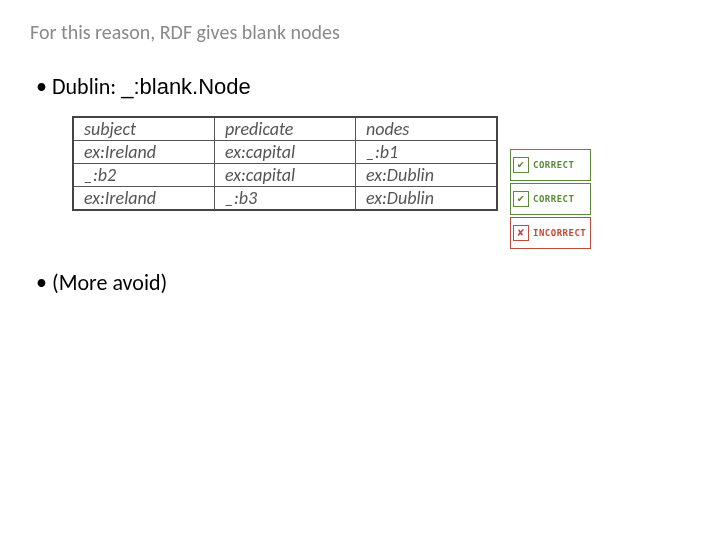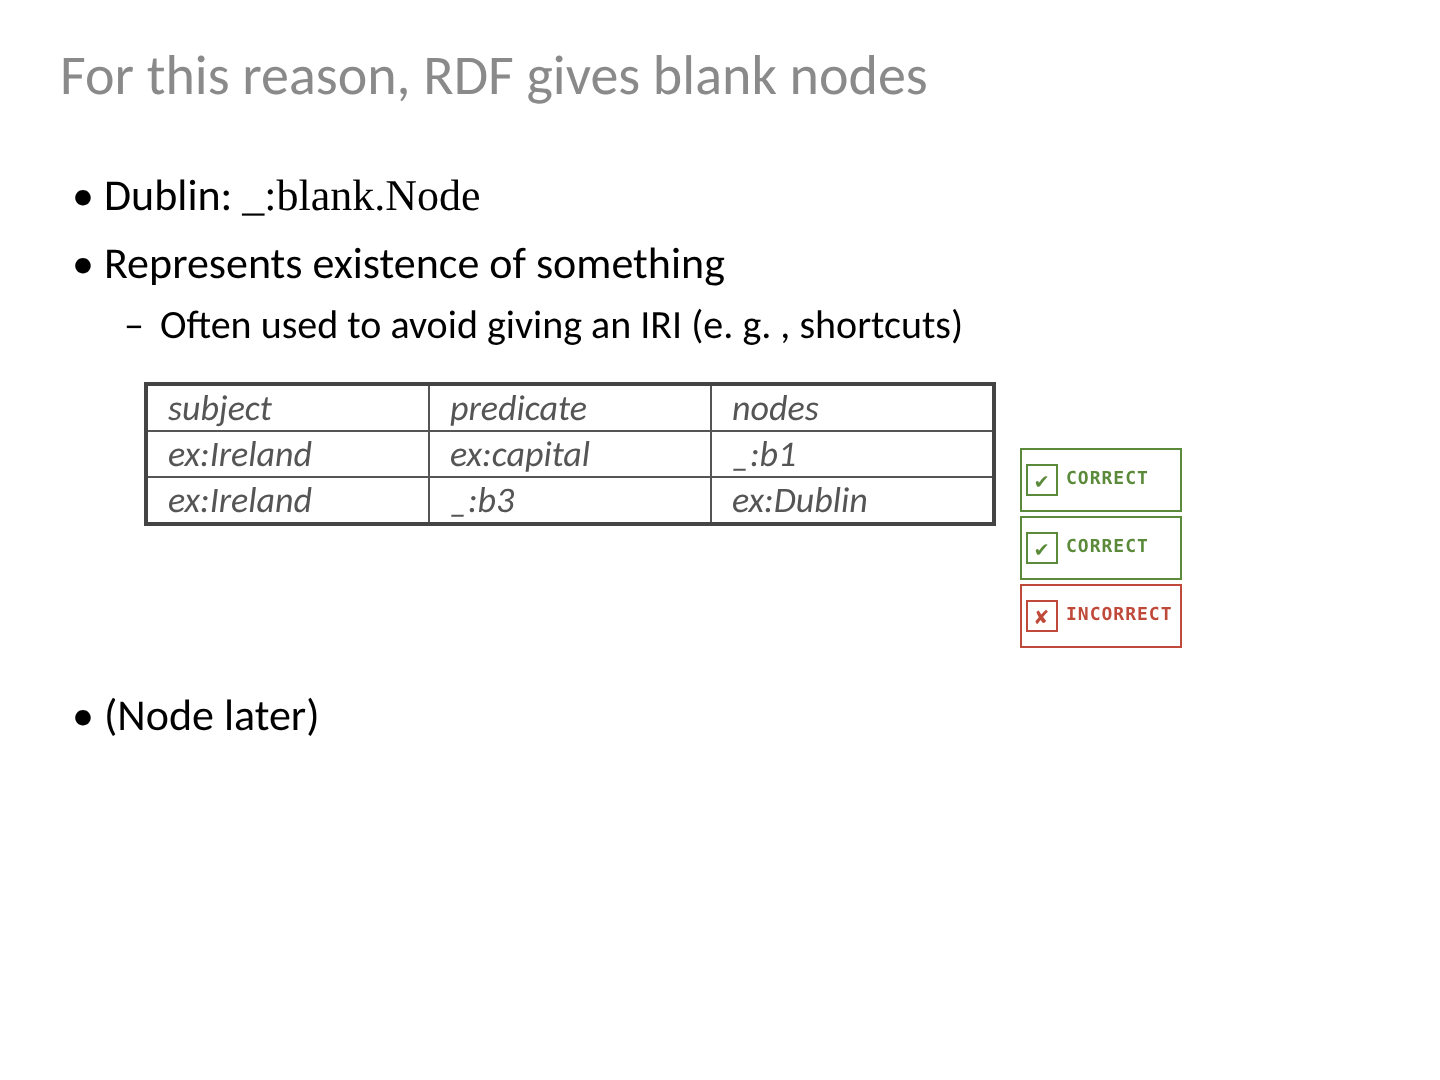--- a/index.html
+++ b/index.html
@@ -7,21 +7,21 @@
     padding: 20px 30px;
     width: 720px;
     height: 540px;
     box-sizing: border-box;
     font-family: Calibri, Arial, sans-serif;
     background: white;
     color: #000;
   }
   .title {
     color: #8a8a8a;
-    font-size: 28px;
+    font-size: 20px;
     font-weight: 400;
     margin: 0 0 28px 0;
     padding: 0;
   }
   ul.top {
     list-style: none;
     margin: 0;
     padding: 0;
   }
   ul.top > li {
@@ -49,21 +49,21 @@
     position: relative;
     line-height: 1.35;
   }
   ul.sub > li::before {
     content: "–";
     position: absolute;
     left: 10px;
     top: 0;
   }
   .mono {
-    font-family: Liberation Serif, serif;
+    font-family: Liberation Sans, sans-serif;
   }
   .table-wrap {
     margin: 14px 0 18px 42px;
     display: flex;
     align-items: flex-start;
   }
   table.triples {
     border-collapse: collapse;
     border: 2px solid #444;
   }
@@ -121,40 +121,39 @@
 </style>
 </head>
 <body>
 
 <h1 class="title">For this reason, RDF gives blank nodes</h1>
 
 <ul class="top">
   <li>
     <span>Dublin: </span><span class="mono">_:blank.Node</span>
   </li>
-  <li>
-    <span>Represents existence of something</span>
-    <ul class="sub">
-      <li>Often used to avoid giving an IRI (e. g. , shortcuts)</li>
-    </ul>
-  </li>
 </ul>
 
 <div class="table-wrap">
   <table class="triples">
     <tbody>
         <tr>
       <th>subject</th>
       <th>predicate</th>
       <th>nodes</th>
     </tr>
     <tr>
       <td>ex:Ireland</td>
       <td>ex:capital</td>
       <td>_:b1</td>
+    </tr>
+    <tr>
+      <td>_:b2</td>
+      <td>ex:capital</td>
+      <td>ex:Dublin</td>
     </tr>
     <tr>
       <td>ex:Ireland</td>
       <td>_:b3</td>
       <td>ex:Dublin</td>
     </tr>
   </tbody>
     </table>
   <div class="badges">
     <div class="badge-spacer"></div>
@@ -167,14 +166,14 @@
       <span class="lbl">CORRECT</span>
     </div>
     <div class="badge incorrect">
       <span class="mark">✘</span>
       <span class="lbl">INCORRECT</span>
     </div>
   </div>
 </div>
 
 <ul class="top">
-  <li>(Node later)</li>
+  <li>(More avoid)</li>
 </ul>
 
 </body></html>

